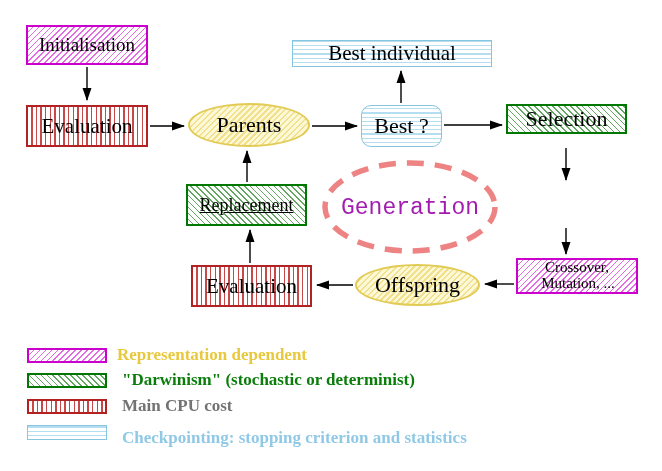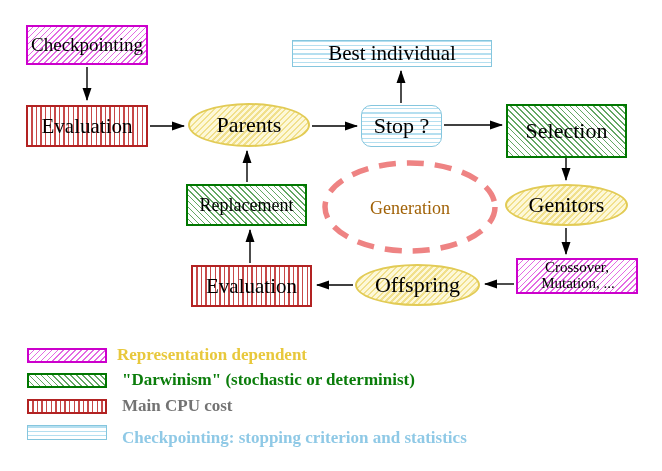--- a/index.html
+++ b/index.html
@@ -43,30 +43,30 @@
     border-radius:50%;
     background:repeating-linear-gradient(135deg,#fdf8d8 0 2.5px,#f1e08c 2.5px 4.2px);
   }
 
   
   #n-initialisation{left:26px;top:25px;width:122px;height:40px;font-size:19px;}
   #n-evaluation-top{left:26px;top:105px;width:122px;height:42px;font-size:21px;}
   #n-parents{left:188px;top:103px;width:122px;height:44px;font-size:22px;}
   #n-stop{left:361px;top:105px;width:81px;height:42px;font-size:22px;border-radius:10px;}
   #n-best-individual{left:292px;top:40px;width:200px;height:27px;font-size:21px;}
-  #n-selection{left:506px;top:104px;width:121px;height:54px;font-size:22px;}
+  #n-selection{left:506px;top:104px;width:121px;height:30px;font-size:22px;}
   #n-genitors{left:505px;top:184px;width:123px;height:42px;font-size:22px;}
-  #n-replacement{left:186px;top:184px;width:121px;height:42px;font-size:18px;}
+  #n-replacement{left:186px;top:184px;width:121px;height:42px;font-size:18px;text-decoration:underline;}
   #n-evaluation-bottom{left:191px;top:265px;width:121px;height:42px;font-size:21px;}
   #n-offspring{left:355px;top:264px;width:125px;height:42px;font-size:22px;}
   #n-crossover{left:516px;top:258px;width:122px;height:36px;font-size:15px;flex-direction:column;}
   #n-crossover .line2{margin-left:2px;}
   #n-generation-label{
     left:323px;top:163px;width:174px;height:90px;
-    font-size:18px;color:#a16207;border:none;background:none;
+    font-size:23px;color:#a21caf;border:none;background:none;font-family:Liberation Mono, monospace;
   }
 
   
   .legend-row{
     position:absolute;left:27px;
     display:flex;align-items:center;
     height:16px;
   }
   #legend-row-1{top:347px;}
   #legend-row-2{top:372px;}
@@ -109,46 +109,43 @@
       <line x1="566" y1="148" x2="566" y2="180" marker-end="url(#ah)"></line>
       <line x1="566" y1="228" x2="566" y2="254" marker-end="url(#ah)"></line>
       <line x1="514" y1="284" x2="485" y2="284" marker-end="url(#ah)"></line>
       <line x1="353" y1="285" x2="317" y2="285" marker-end="url(#ah)"></line>
       <line x1="250" y1="263" x2="250" y2="230" marker-end="url(#ah)"></line>
       <line x1="247" y1="182" x2="247" y2="151" marker-end="url(#ah)"></line>
     </g>
   </svg>
 
   <div class="node hatch-magenta" id="n-initialisation">
-    <span>Checkpointing</span>
+    <span>Initialisation</span>
   </div>
 
   <div class="node stripe-red" id="n-evaluation-top">
     <span>Evaluation</span>
   </div>
 
   <div class="node ellipse-yellow" id="n-parents">
     <span>Parents</span>
   </div>
 
   <div class="node stripe-cyan" id="n-stop">
-    <span>Stop ?</span>
+    <span>Best ?</span>
   </div>
 
   <div class="node stripe-cyan" id="n-best-individual">
     <span>Best individual</span>
   </div>
 
   <div class="node hatch-green" id="n-selection">
     <span>Selection</span>
   </div>
 
-  <div class="node ellipse-yellow" id="n-genitors">
-    <span>Genitors</span>
-  </div>
 
   <div class="node hatch-green" id="n-replacement">
     <span>Replacement</span>
   </div>
 
   <div class="node stripe-red" id="n-evaluation-bottom">
     <span>Evaluation</span>
   </div>
 
   <div class="node ellipse-yellow" id="n-offspring">

